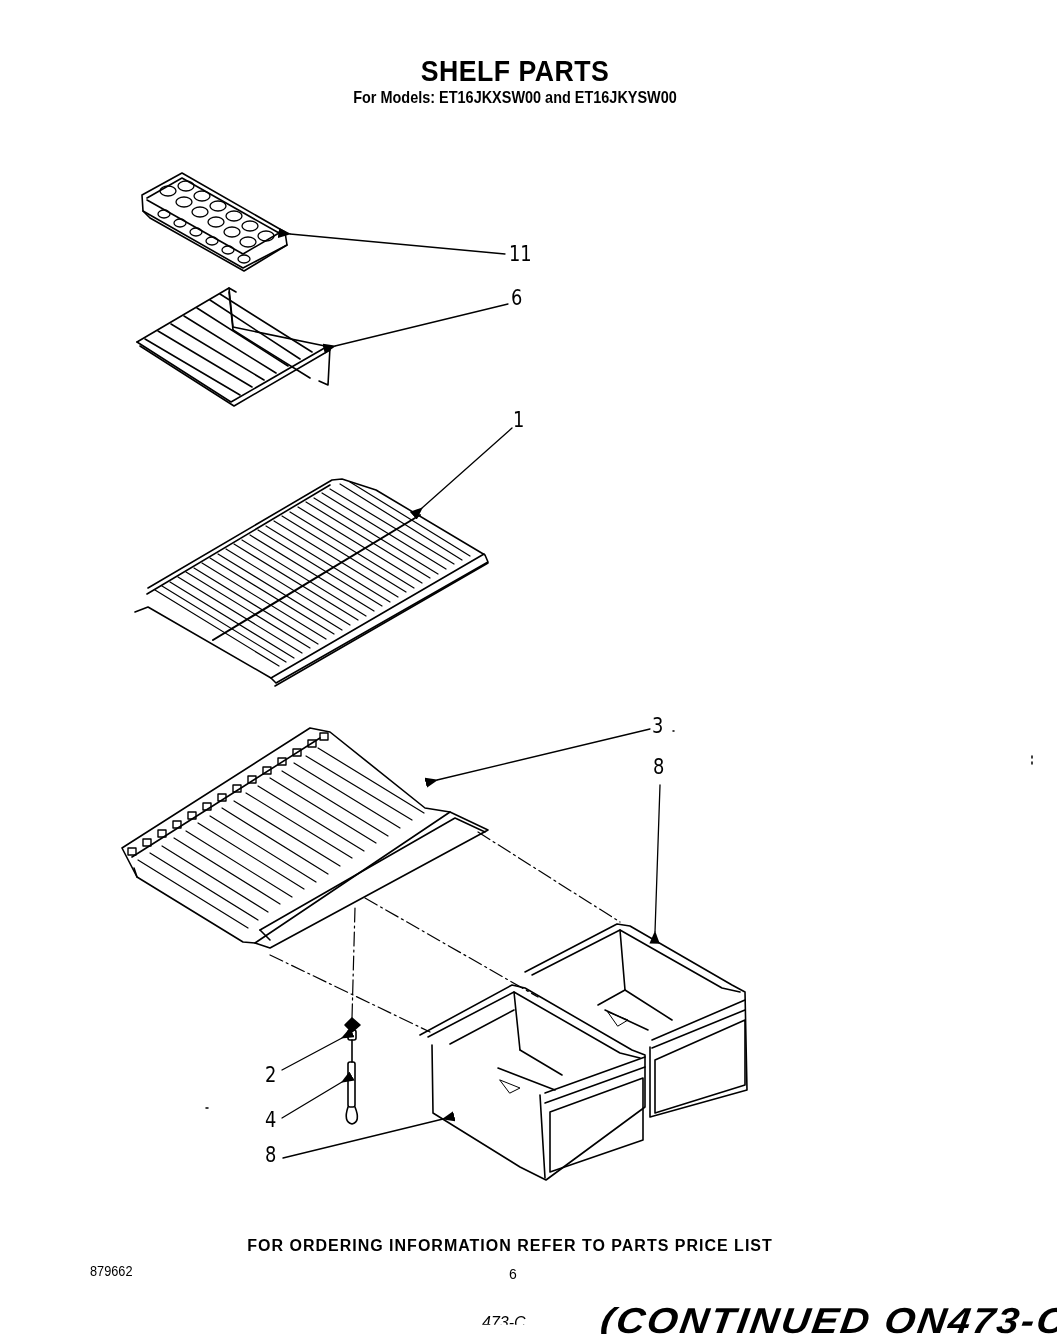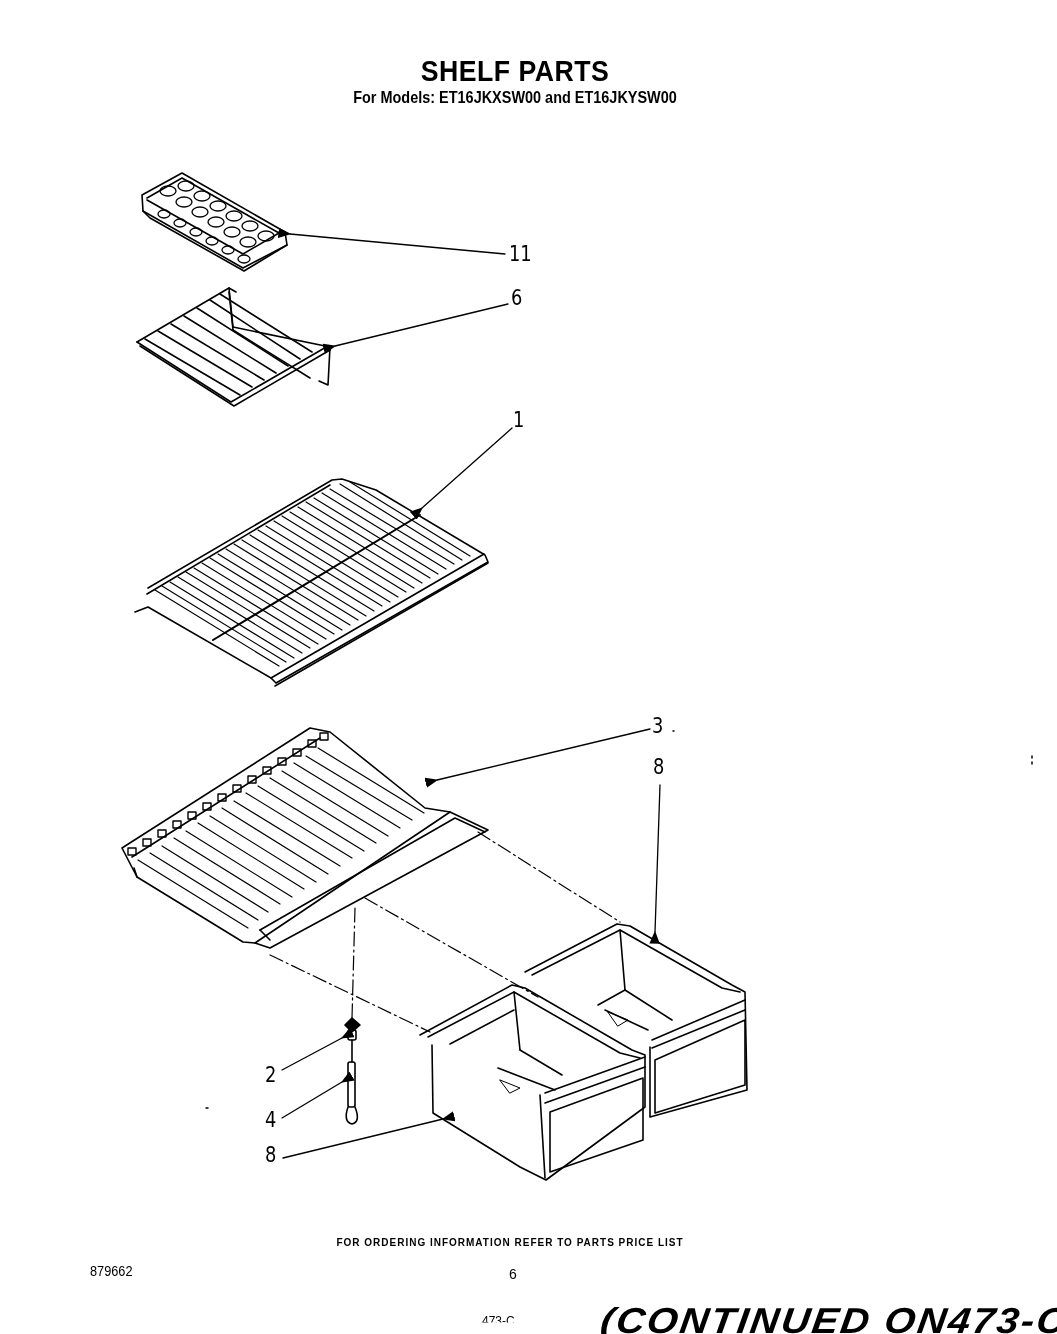--- a/index.html
+++ b/index.html
@@ -1,25 +1,25 @@
 <!DOCTYPE html>
 <html><head>
 <meta charset="utf-8">
 <style>
   html, body { margin:0; padding:0; background:#fff; }
   body { width:1057px; height:1334px; position:relative; overflow:hidden; font-family:"Liberation Sans", sans-serif; color:#000; }
   .title { position:absolute; left:0; width:1030px; top:55px; text-align:center; font-size:29px; font-weight:bold; letter-spacing:0.5px; transform:scaleX(0.92); }
   .subtitle { position:absolute; left:0; width:1030px; top:88px; text-align:center; font-size:17px; font-weight:bold; transform:scaleX(0.85); }
   svg.drawing { position:absolute; left:0; top:0; width:1057px; height:1334px; }
   .callout { position:absolute; font-family:"DejaVu Sans", sans-serif; font-size:21px; font-weight:normal; transform:scaleX(0.85); }
-  .footer-note { position:absolute; left:0; width:1020px; top:1237px; text-align:center; font-size:10px; font-weight:bold; letter-spacing:1px; }
+  .footer-note { position:absolute; left:0; width:1020px; top:1237px; text-align:center; font-size:16px; font-weight:bold; letter-spacing:1px; }
   .docnum { position:absolute; left:90px; top:1262px; font-size:15px; transform:scaleX(0.85); transform-origin:left; }
   .pagenum { position:absolute; left:509px; top:1266px; font-size:14px; }
   .continued { position:absolute; left:598px; top:1300px; font-size:36px; font-weight:bold; font-style:italic; transform:skewX(-8deg) scaleX(1.1); transform-origin:left; clip-path: inset(0 0 45% 0); letter-spacing:2px; }
-  .continued-small { position:absolute; left:482px; top:1314px; font-size:12px; clip-path: inset(0 0 40% 0); }
+  .continued-small { position:absolute; left:482px; top:1314px; font-size:16px; font-style:italic; clip-path: inset(0 0 40% 0); }
 </style>
 </head>
 <body>
 
 <div class="title">SHELF PARTS</div>
 <div class="subtitle">For Models: ET16JKXSW00 and ET16JKYSW00</div>
 
 <svg class="drawing" viewBox="0 0 1057 1334" fill="none" stroke="#000" stroke-width="1.6" stroke-linejoin="round" stroke-linecap="round">
   <defs>
     <marker id="arr" markerWidth="10" markerHeight="8" refX="1" refY="4" orient="auto">

